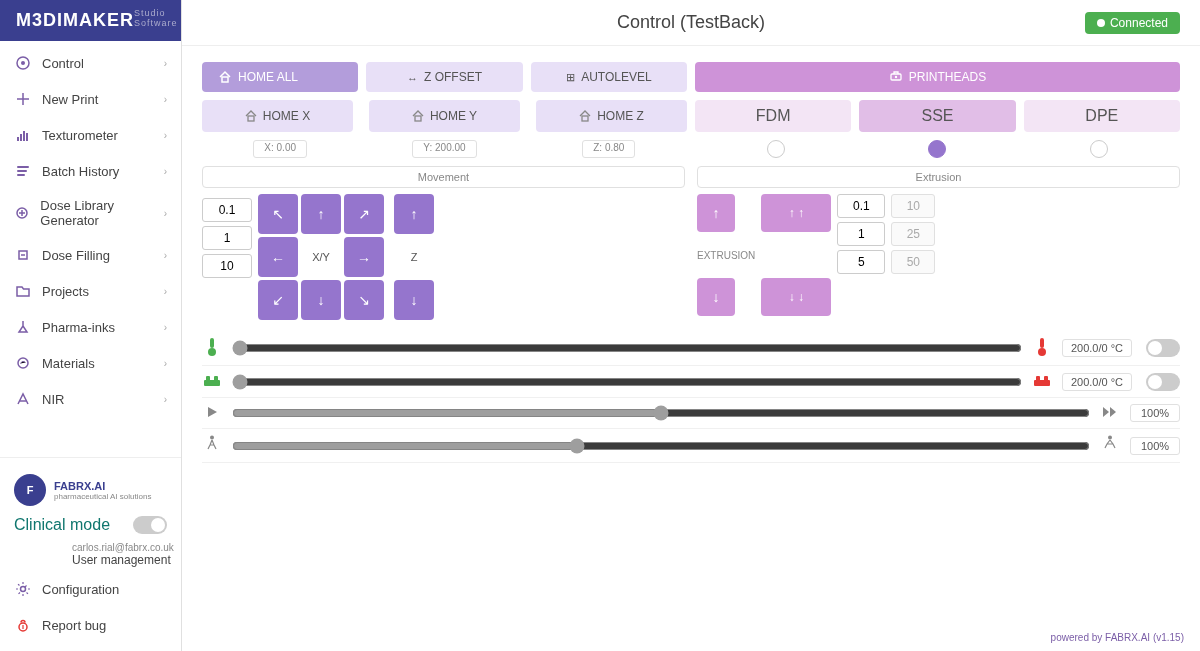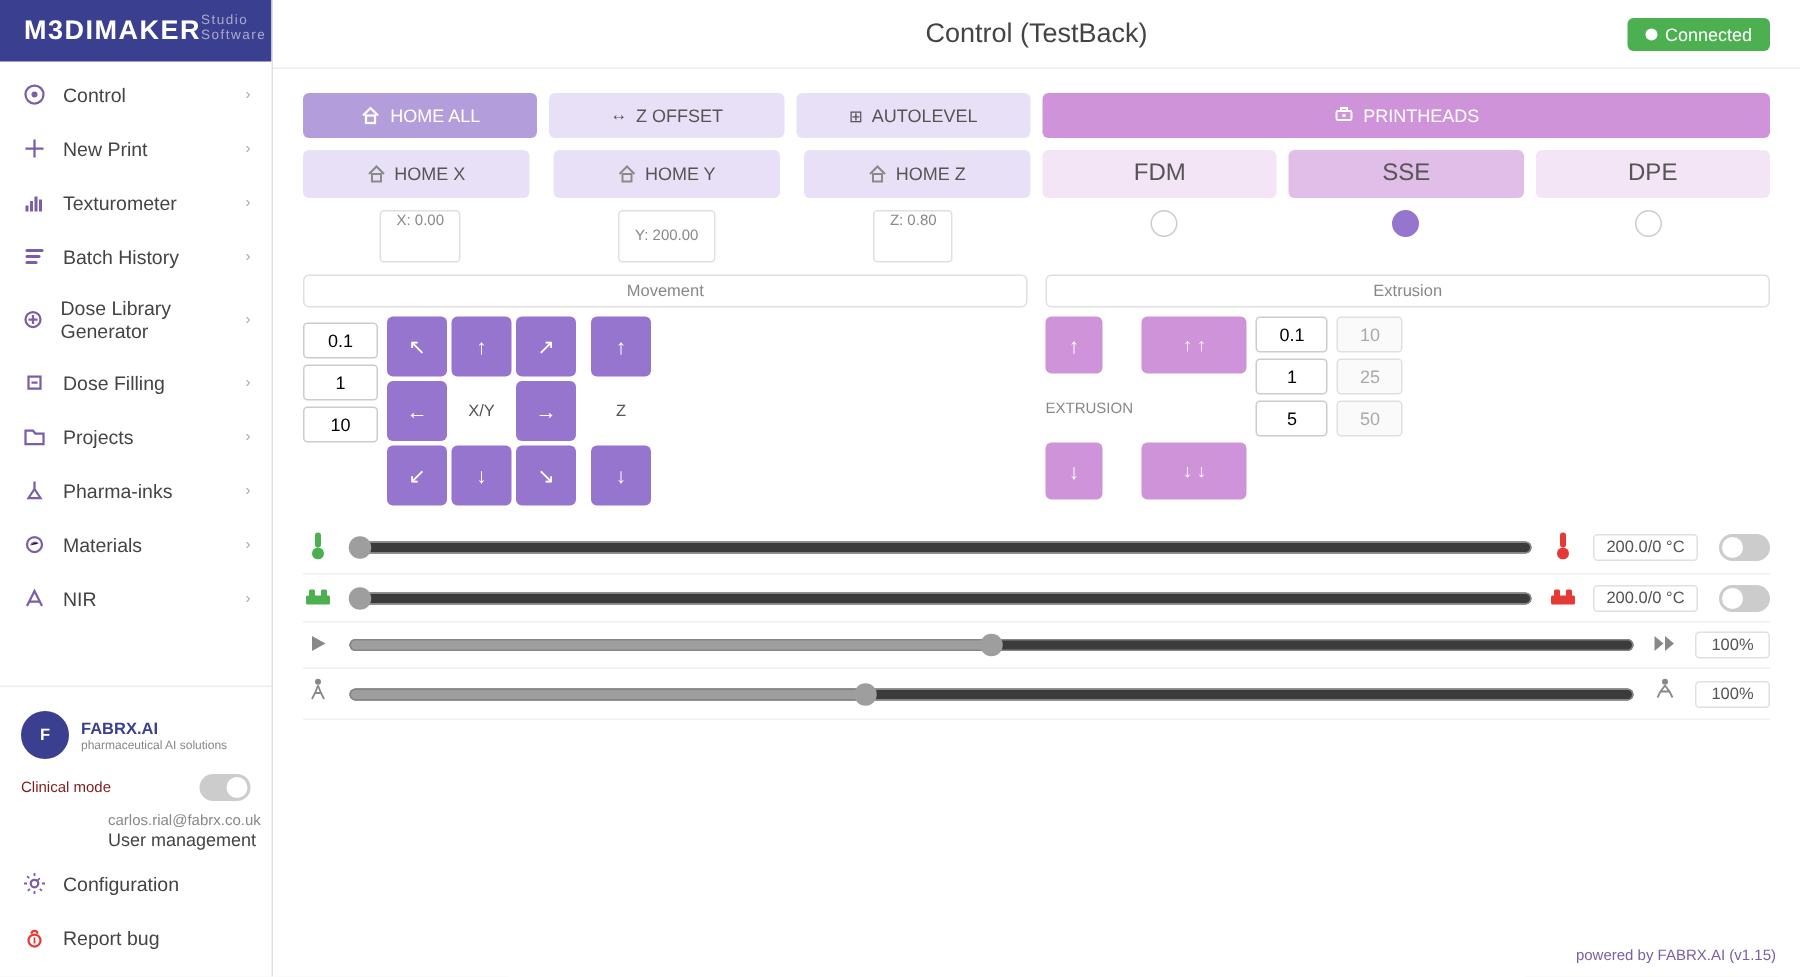--- a/index.html
+++ b/index.html
@@ -48,21 +48,21 @@
       width: 32px; height: 32px; background: #3a3f8f; border-radius: 50%;
       display: flex; align-items: center; justify-content: center; color: #fff; font-size: 11px; font-weight: bold;
       margin-right: 8px; flex-shrink: 0;
     }
     .fabrx-logo-text { font-size: 11px; color: #3a3f8f; font-weight: 700; }
     .fabrx-logo-sub { font-size: 8px; color: #888; }
     .clinical-mode-row {
       display: flex; align-items: center; justify-content: space-between;
       padding: 4px 14px 4px;
     }
-    .clinical-mode-label { font-size: 10px; color: #7f1d1d; }
+    .clinical-mode-label { font-size: 16px; color: #0f766e; }
     .toggle-switch {
       width: 34px; height: 18px; background: #ccc; border-radius: 9px;
       position: relative; cursor: pointer;
     }
     .toggle-switch .knob {
       position: absolute; top: 2px; right: 2px; width: 14px; height: 14px;
       background: #fff; border-radius: 50%;
     }
     .user-row {
       display: flex; align-items: flex-start; padding: 4px 20px; margin-left: 44px;
@@ -95,21 +95,21 @@
     }
     .connected-dot { width: 8px; height: 8px; background: #fff; border-radius: 50%; }
 
     .main-body { flex: 1; overflow-y: auto; padding: 16px 20px; }
 
     
     .btn-row { display: flex; gap: 8px; margin-bottom: 8px; }
     .btn-home-all {
       background: #b39ddb; color: #fff; border: none; padding: 4px 16px;
       border-radius: 4px; cursor: pointer; font-size: 12px; flex: 1;
-      display: flex; align-items: center; justify-content: center; gap: 6px;
+      display: flex; align-items: center; justify-content: flex-start; gap: 6px;
     }
     .btn-secondary {
       background: #e8e0f7; color: #555; border: none; padding: 8px 16px;
       border-radius: 4px; cursor: pointer; font-size: 12px; flex: 1;
       display: flex; align-items: center; justify-content: center; gap: 6px;
     }
     .btn-printheads {
       background: #ce93d8; color: #fff; border: none; padding: 8px 16px;
       border-radius: 4px; cursor: pointer; font-size: 12px; flex: 1.8;
       display: flex; align-items: center; justify-content: center; gap: 6px;
@@ -445,21 +445,21 @@
         <button class="ph-btn" style="flex:1;">DPE</button>
       </div>
     </div>
 
     <div style="display:flex; gap:8px; margin-bottom:8px;">
       <div style="flex:1; display:flex; gap:8px; padding-left:0;">
         <div style="flex:1; display:flex; justify-content:center;">
           <div style="border:1px solid #e0e0e0; border-radius:3px; padding:1px 10px; font-size:10px; color:#888;">X: 0.00</div>
         </div>
         <div style="flex:1; display:flex; justify-content:center;">
-          <div style="border:1px solid #e0e0e0; border-radius:3px; padding:11px 10px; font-size:10px; color:#888;">Y: 200.00</div>
+          <div style="border:1px solid #e0e0e0; border-radius:3px; padding:1px 10px; font-size:10px; color:#888;">Y: 200.00</div>
         </div>
         <div style="flex:1; display:flex; justify-content:center;">
           <div style="border:1px solid #e0e0e0; border-radius:3px; padding:1px 10px; font-size:10px; color:#888;">Z: 0.80</div>
         </div>
       </div>
       <div style="flex:1; display:flex; justify-content:space-around;">
         <div class="ph-circle"></div>
         <div class="ph-circle active"></div>
         <div class="ph-circle"></div>
       </div>

